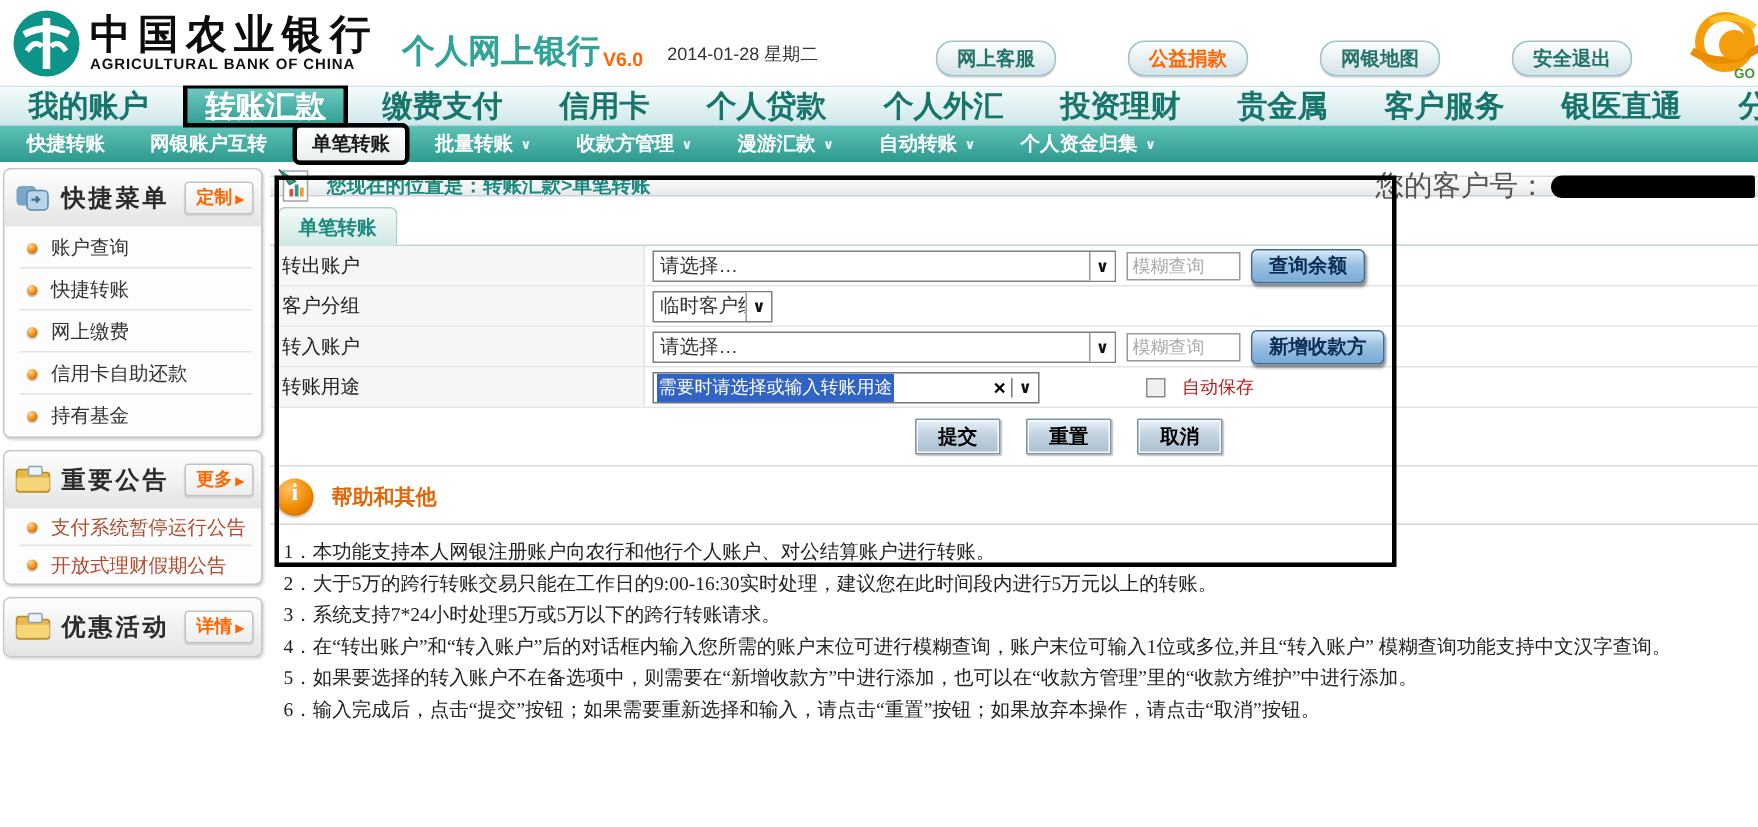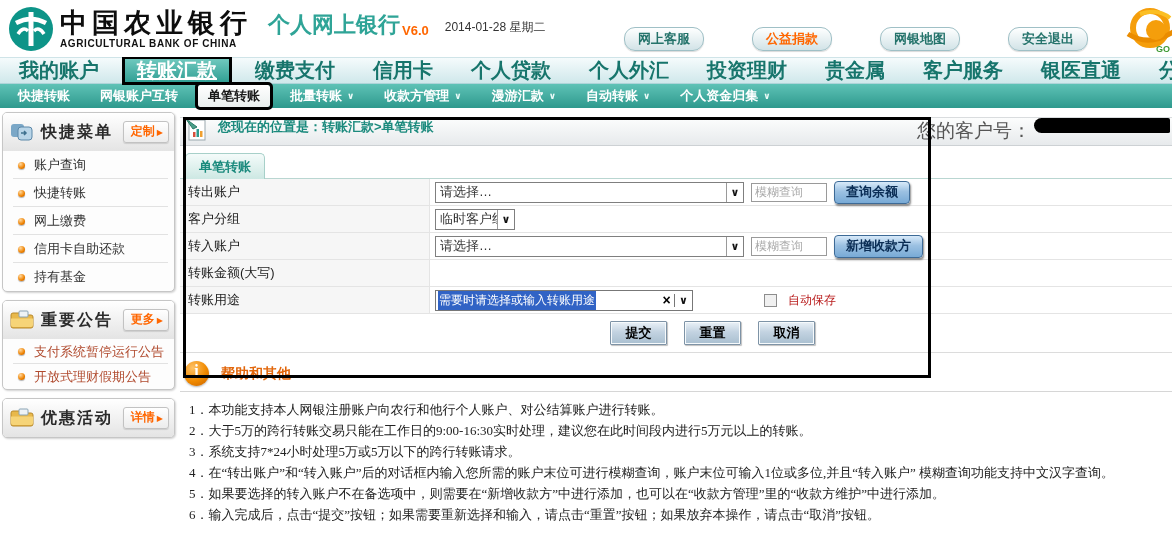--- a/index.html
+++ b/index.html
@@ -4,21 +4,21 @@
 <style>
   * { margin:0; padding:0; box-sizing:border-box; }
   html,body { width:1172px; height:551px; }
   body {
     position:relative; overflow:hidden; background:#fff;
     font-family:"Liberation Sans","DejaVu Sans",sans-serif;
     -webkit-font-smoothing:antialiased;
   }
 
   
-  .header { height:57px; background:#fff; display:flex; align-items:center; position:relative; }
+  .header { height:57px; background:#fff; display:flex; position:relative; }
   .logo-wrap { display:flex; align-items:center; margin-left:8px; }
   .bank-names { margin-left:6px; }
   .bank-cn { font-size:27px; font-weight:bold; color:#0d0d0d; letter-spacing:5px; font-family:"Liberation Serif","DejaVu Serif",serif; line-height:30px; }
   .bank-en { font-size:10px; font-weight:bold; color:#111; letter-spacing:0.6px; }
   .product-wrap { display:flex; align-items:flex-end; margin-left:16px; padding-bottom:8px; }
   .product-title { font-size:22px; color:#2fa497; font-weight:bold; }
   .product-version { font-size:13px; color:#ff6600; font-weight:bold; margin-left:2px; padding-bottom:2px; }
   .header-date { font-size:12px; color:#333; margin-left:16px; padding-bottom:4px; }
   .quick-links { position:absolute; right:84px; top:27px; display:flex; gap:10px; }
   .qlink {
@@ -76,21 +76,21 @@
   .menu-item::after { content:""; position:absolute; left:10px; right:6px; bottom:0; border-bottom:1px solid #e2e2e2; }
   .menu-item:last-child::after { border-bottom:none; }
   .bullet { width:7px; height:7px; border-radius:50%; margin-right:9px; flex:none;
     background:radial-gradient(circle at 35% 30%, #ffd9a0, #ef8200 60%, #a85400); box-shadow:0 1px 1px rgba(0,0,0,.3); }
   .notice .menu-item { color:#b04a2e; height:25px; }
   .promo-banner { position:absolute; left:0; top:434px; width:166px; height:117px; overflow:hidden; }
 
   
   .main { position:absolute; left:180px; top:108px; width:992px; }
   .location-bar {
-    margin-top:9px; height:29px; display:flex; align-items:flex-start; padding:0 4px 0 5px;
+    margin-top:9px; height:14px; display:flex; align-items:center; padding:0 4px 0 5px;
     background:linear-gradient(#fcfdfd,#e7eaec); border-top:1px solid #d9dcde; border-bottom:1px solid #cdd1d4;
   }
   .loc-text { font-size:13px; font-weight:bold; color:#1b8a7d; margin-left:10px; }
   .loc-spacer { flex:1; }
   .customer-label { font-size:19px; color:#555; }
   .redaction { width:136px; height:15px; background:#000; border-radius:8px 2px 2px 8px; margin-left:3px; margin-right:-2px; flex:none; }
 
   .tab-row { margin-top:7px; height:26px; border-bottom:1px solid #b9d6d1; padding-left:5px; }
   .tab {
     display:inline-block; height:26px; line-height:25px; padding:0 13px;
@@ -346,24 +346,20 @@
         <div class="sel wide">
           <span class="sel-text">请选择…</span>
           <span class="sel-arrow"></span>
         </div>
         <input class="fuzzy" placeholder="模糊查询" style="">
         <button class="btn-blue">新增收款方</button>
       </div>
     </div>
 
 
-    <div class="frow">
-      <div class="flabel">转账金额(大写)</div>
-      <div class="ffield"></div>
-    </div>
 
     <div class="frow">
       <div class="flabel">转账用途</div>
       <div class="ffield">
         <div class="purpose-combo">
           <span class="purpose-text">
               <span>需要时请选择或输入转账用途</span>
             </span>
           <span class="combo-x"></span>
           <span class="combo-arrow"></span>

